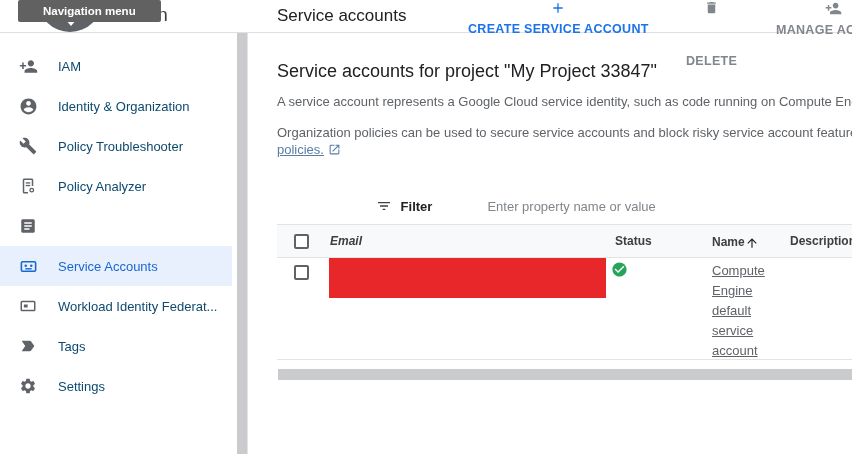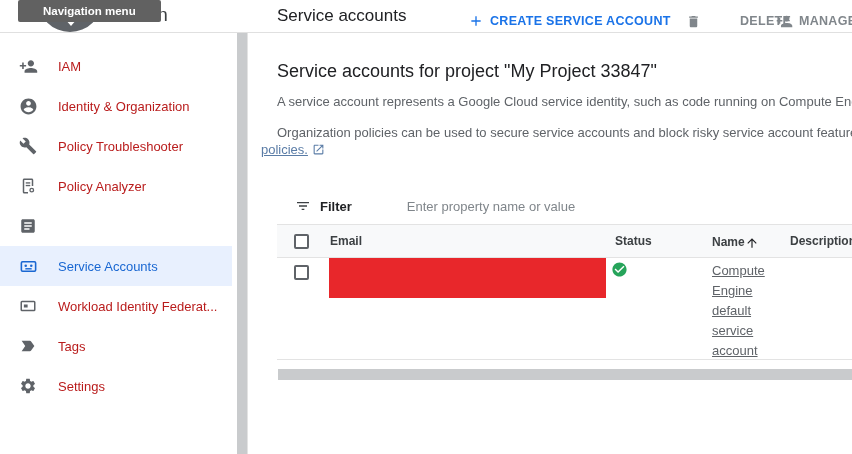--- a/index.html
+++ b/index.html
@@ -18,66 +18,66 @@
   .nav-notch { position:absolute; left:59px; top:12px; width:0; height:0; z-index:3;
                border-left:12px solid transparent; border-right:12px solid transparent;
                border-top:14px solid #ffffff; }
   .tooltip { position:absolute; left:18px; top:0; height:22px; line-height:22px;
              padding:0 25px; background:#616161; color:#fff; font-size:11.5px;
              font-weight:700; border-radius:2px; z-index:4; white-space:nowrap; }
   .page-title { position:absolute; left:277px; top:0; height:33px; line-height:32px;
                 font-size:17px; color:#202124; white-space:nowrap; }
   .tb-btn { position:absolute; top:0; height:42px; display:flex; align-items:center;
             gap:6px; font-size:12.5px; font-weight:700; letter-spacing:.3px;
-            white-space:nowrap; cursor:pointer; }
+            white-space:nowrap; cursor:pointer;flex-direction:column; }
   .tb-create { left:468px; color:#1a73e8; }
   .tb-delete { left:686px; color:#80868b;gap:39px; }
   .tb-manage { left:776px; color:#80868b; }
   .tb-btn svg { flex:0 0 auto; }
 
   
   .sidebar { position:absolute; left:0; top:33px; bottom:0; width:248px; background:#fff;
              border-right:1px solid #e3e3e3; padding-top:13px; }
   .nav-item { position:relative; width:232px; height:40px; display:flex; align-items:center;
-              cursor:pointer; color:#b91c1c; font-size:13px; }
+              cursor:pointer; color:#0c4a6e; font-size:13px; }
   .nav-item .ic { width:20px; height:20px; margin-left:18px; color:#5f6368;
                   display:flex; align-items:center; justify-content:center; }
   .nav-item .lbl { margin-left:20px; white-space:nowrap; }
   .nav-item.selected { background:#e8f0fe; color:#1967d2; }
   .nav-item.selected .ic { color:#1967d2; }
   .vscroll { position:absolute; left:237px; top:33px; bottom:0; width:10px;
              background:#c9cbcd; }
 
   
   .main { position:absolute; left:249px; top:33px; right:0; bottom:0; overflow:hidden;
           background:#fff; }
   .h1 { position:absolute; left:28px; top:28px; font-size:18px; font-weight:400;
         color:#202124; white-space:nowrap; }
   .para { position:absolute; left:28px; font-size:13px; color:#5f6368;
           white-space:nowrap; right:0; overflow:hidden; }
   .p1 { top:61px; }
   .p2 { top:92px; }
-  .p-link-row { position:absolute; left:12px; top:109px; display:flex; align-items:center;
+  .p-link-row { position:absolute; left:28px; top:109px; display:flex; align-items:center;
                 gap:4px; font-size:13px; }
   .p-link { color:#5a7ca6; text-decoration:underline; cursor:pointer; }
 
   .card-top { position:absolute; left:28px; right:0; top:155px; border-top:1px solid #e0e0e0; }
   .filter-row { position:absolute; left:28px; right:0; top:155px; height:36px;
-                display:flex; align-items:center; background:#fff; }
+                display:flex; align-items:center; background:#fff;justify-content:center; }
   .filter-row .fic { margin-left:18px; color:#3c4043; display:flex; }
   .filter-label { margin-left:9px; font-size:13px; font-weight:700; color:#202124; }
   .filter-input { margin-left:19px; border:none; outline:none; font-size:13px;
                   font-family:"Liberation Sans", sans-serif; color:#c2410c; width:320px;padding-left:36px; }
   .filter-input::placeholder { color:#80868b; }
 
   .thead { position:absolute; left:28px; right:0; top:191px; height:34px;
            background:#f8f9fa; border-top:1px solid #e3e3e3; border-bottom:1px solid #e3e3e3; }
   .th { position:absolute; top:0; height:34px; line-height:33px; font-size:12px;
         font-weight:700; color:#3c4043; white-space:nowrap; }
-  .th-email { left:53px; }
+  .th-email { left:53px;font-style:italic; }
   .th-status { left:338px; }
   .th-name { left:435px; display:flex; align-items:center; gap:0; }
   .th-name svg { margin-top:1px; }
   .th-desc { left:513px; }
 
   .checkbox { position:absolute; width:15px; height:15px; border:2px solid #5f6368;
               border-radius:2px; background:#fff; cursor:pointer; }
   .cb-head { left:17px; top:9px; }
   .cb-row { left:17px; top:7px; }
 

